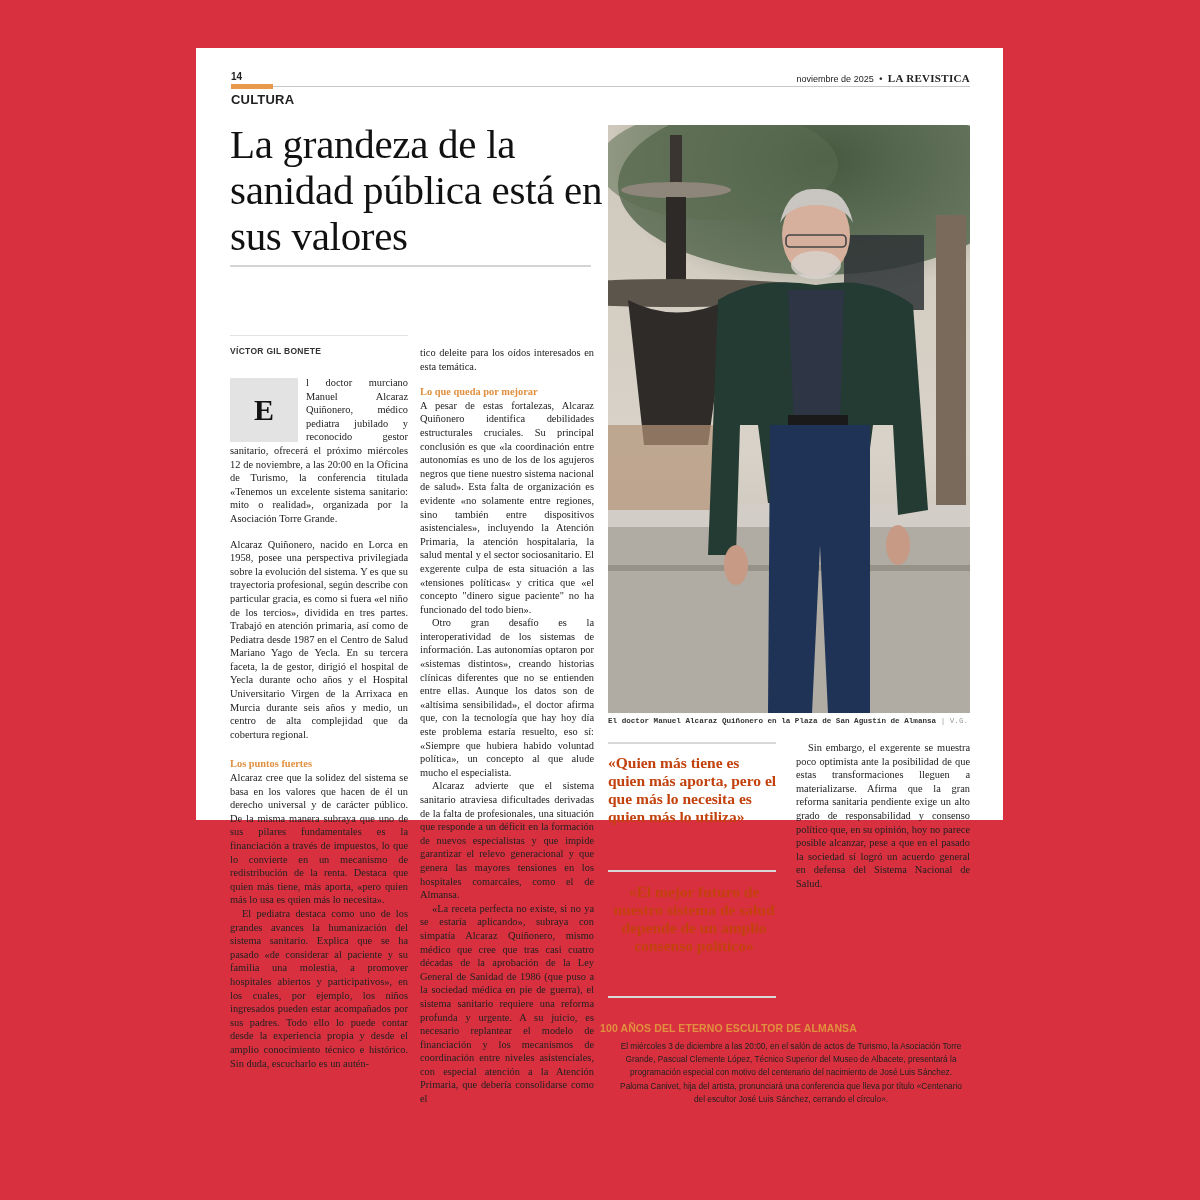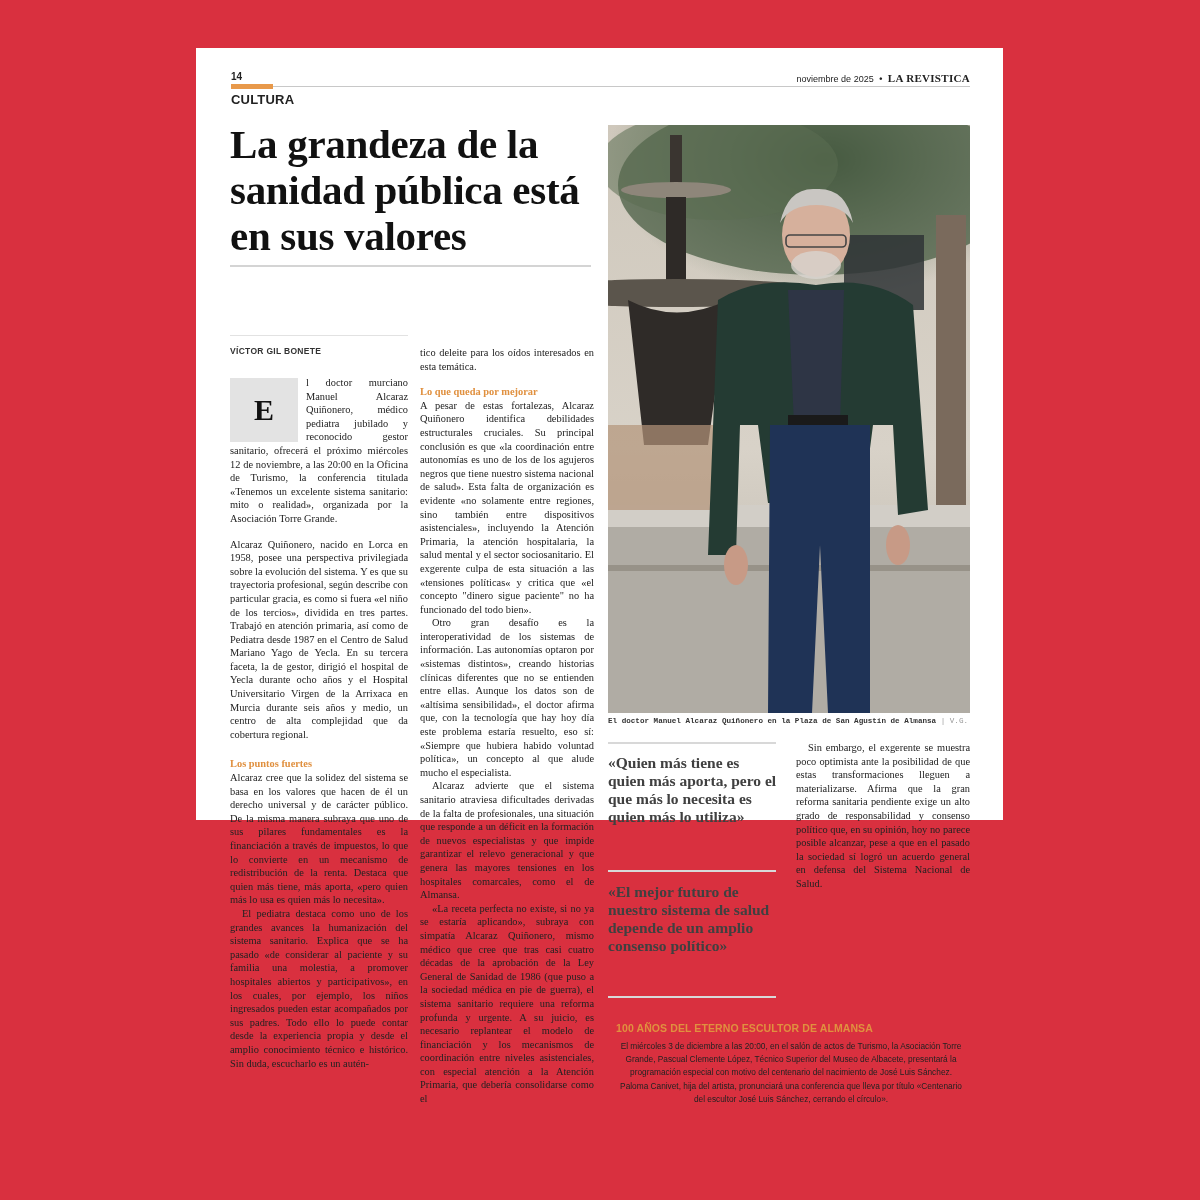--- a/index.html
+++ b/index.html
@@ -5,41 +5,41 @@
   html, body { margin:0; padding:0; }
   body { width:1200px; height:1200px; background:#d9303f; position:relative; overflow:hidden; font-family:"DejaVu Serif", serif; }
   .page { position:absolute; left:196px; top:48px; width:807px; height:772px; background:#ffffff; }
   .abs { position:absolute; }
   .hdr-num { left:35px; top:23px; font-family:"Liberation Sans", sans-serif; font-weight:bold; font-size:10px; color:#222; }
   .hdr-bar { left:35px; top:36px; width:42px; height:5px; background:#e8994a; }
   .hdr-line { left:77px; top:38px; width:697px; height:1px; background:#c8c8c8; }
   .hdr-section { left:35px; top:44px; font-family:"Liberation Sans", sans-serif; font-weight:bold; font-size:13px; color:#222; letter-spacing:0.2px; }
   .hdr-right { right:33px; top:24px; font-size:9px; color:#222; font-family:"Liberation Sans", sans-serif; }
   .hdr-right .brand { font-family:"Liberation Serif", serif; font-weight:bold; font-size:11px; letter-spacing:0.3px;text-align:center; }
-  .headline { left:34px; top:73px; width:380px; font-family:"Liberation Serif", serif; font-weight:bold; font-size:41px; line-height:46px; color:#111; letter-spacing:-0.3px; }
+  .headline { left:34px; top:73px; width:380px; font-family:"Liberation Serif", serif; font-weight:normal; font-size:41px; line-height:46px; color:#111; letter-spacing:-0.3px; }
   .rule-sub { left:34px; top:217px; width:361px; height:2px; background:#d4d4d4; }
   .subhead { left:34px; top:225px; width:370px; font-family:"Liberation Sans", sans-serif; font-size:15px; line-height:19px; color:#8a8a8a; letter-spacing:0.3px; }
   .rule-byline { left:34px; top:287px; width:178px; height:1px; background:#e2e2e2; }
   .byline { left:34px; top:298px; font-family:"Liberation Sans", sans-serif; font-size:8.5px; font-weight:bold; color:#333; letter-spacing:0.3px; }
   .col { font-family:"Liberation Serif", serif; font-size:10.4px; line-height:13.6px; color:#222; text-align:justify; hyphens:auto; }
   .col p { margin:0; }
   .col p.ind { text-indent:12px; }
   .col .sub { color:#e0903f; font-weight:bold; margin-top:16px; }
   .col .gap { height:12px; }
   .col1 { left:34px; top:328px; width:178px; }
   .col2 { left:224px; top:298px; width:174px; }
   .col4 { left:600px; top:693px; width:174px; }
   .dropcap { float:left; width:68px; height:64px; background:#e3e3e3; margin:2px 8px 0 0; display:flex; align-items:center; justify-content:center; font-family:"Liberation Serif", serif; font-weight:bold; font-size:30px; color:#111; }
   .photo { left:412px; top:77px; width:362px; height:588px; overflow:hidden; background:#cfc9bf; }
   .caption { left:412px; top:669px; font-family:Liberation Mono, monospace; font-size:7.6px; color:#333; white-space:nowrap; }
   .caption b { font-weight:bold; }
   .caption .credit { color:#999; }
   .q-rule { left:412px; width:168px; height:2px; background:#d8d8d8; }
-  .quote { left:412px; width:172px; font-family:"Liberation Serif", serif; font-weight:bold; font-size:15.5px; line-height:18px; color:#404040; }
-  .box-title { left:420px; top:974px; font-family:"Liberation Sans", sans-serif; font-weight:bold; font-size:10.5px; color:#e0903f; letter-spacing:0.1px; }
+  .quote { left:412px; width:172px; font-family:"Liberation Serif", serif; font-weight:bold; font-size:15.5px; line-height:18px; color:#c2410c; }
+  .box-title { left:404px; top:974px; font-family:"Liberation Sans", sans-serif; font-weight:bold; font-size:10.5px; color:#e0903f; letter-spacing:0.1px; }
   .box-text { left:420px; top:992px; width:350px; font-family:"Liberation Sans", sans-serif; font-size:8.3px; line-height:13.2px; color:#222;text-align:center; }
 </style>
 </head>
 <body>
 
 <div class="page">
 
   <div class="abs hdr-num">14</div>
   <div class="abs hdr-bar"></div>
   <div class="abs hdr-line"></div>
@@ -126,21 +126,21 @@
   </div>
   <div class="abs caption">
     <b>El doctor Manuel Alcaraz Quiñonero en la Plaza de San Agustín de Almansa</b>
     <span class="credit">|</span>
     <span class="credit">V.G.</span>
   </div>
 
   <div class="abs q-rule" style="top:694px;"></div>
   <div class="abs quote" style="top:706px;">«Quien más tiene es quien más aporta, pero el que más lo necesita es quien más lo utiliza»</div>
   <div class="abs q-rule" style="top:822px;"></div>
-  <div class="abs quote" style="top:835px;">«El mejor futuro de nuestro sistema de salud depende de un amplio consenso político»</div>
+  <div class="abs quote" style="top:835px;text-align:center;">«El mejor futuro de nuestro sistema de salud depende de un amplio consenso político»</div>
   <div class="abs q-rule" style="top:948px;"></div>
 
   <div class="abs col col4">
     <p class="ind">Sin embargo, el exgerente se muestra poco optimista ante la posibilidad de que estas transformaciones lleguen a materializarse. Afirma que la gran reforma sanitaria pendiente exige un alto grado de responsabilidad y consenso político que, en su opinión, hoy no parece posible alcanzar, pese a que en el pasado la sociedad sí logró un acuerdo general en defensa del Sistema Nacional de Salud.</p>
   </div>
 
   <div class="abs box-title">100 AÑOS DEL ETERNO ESCULTOR DE ALMANSA</div>
   <div class="abs box-text">El miércoles 3 de diciembre a las 20:00, en el salón de actos de Turismo, la Asociación Torre Grande, Pascual Clemente López, Técnico Superior del Museo de Albacete, presentará la programación especial con motivo del centenario del nacimiento de José Luis Sánchez. Paloma Canivet, hija del artista, pronunciará una conferencia que lleva por título «Centenario del escultor José Luis Sánchez, cerrando el círculo».</div>
 
 </div>

